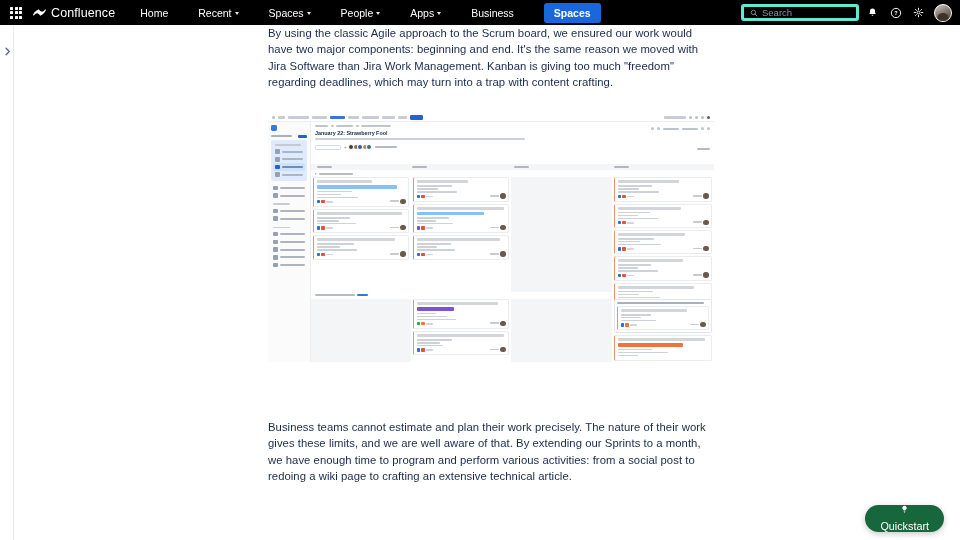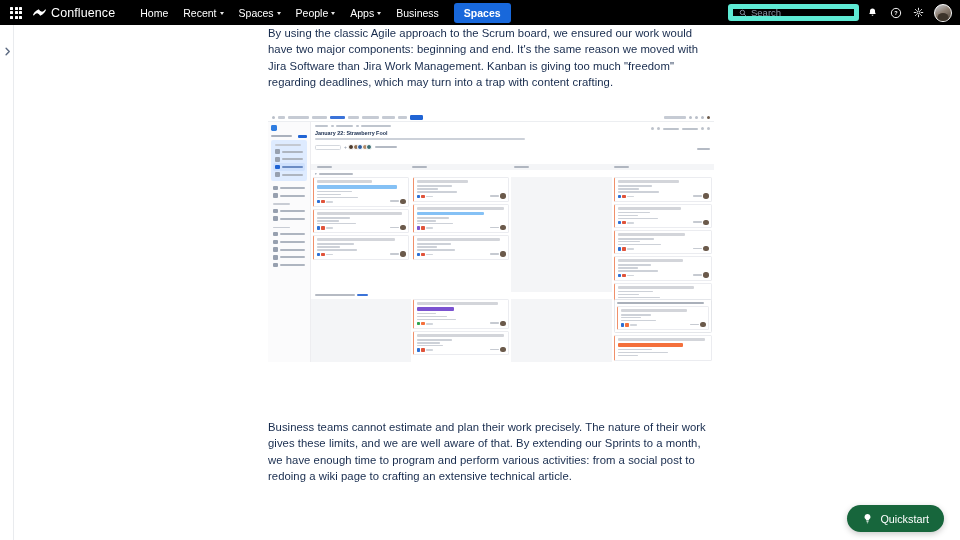--- a/index.html
+++ b/index.html
@@ -21,39 +21,39 @@
   .appswitcher {
     width: 16px; height: 16px;
     display: grid; grid-template-columns: repeat(3,1fr);
     grid-template-rows: repeat(3,1fr);
     gap: 1.5px; padding: 2px; cursor: pointer;
   }
   .appswitcher i { background: #ffffff; border-radius: 0.5px; }
   .brand { display: flex; align-items: center; gap: 5px; margin-left: 9px; cursor: pointer; }
   .brand-mark { width: 13px; height: 13px; }
   .brand-text { color: #ffffff; font-size: 12.5px; letter-spacing: .1px; text-align: right; }
-  .nav-items { display: flex; align-items: center; margin-left: 18px; gap: 1px; }
+  .nav-items { display: flex; align-items: center; margin-left: 18px; gap: 16px; }
   .nav-item {
     color: #ffffff; font-size: 10.5px;
     padding: 4px 7px; border-radius: 3px;
     display: flex; align-items: center; gap: 3px;
     cursor: pointer; white-space: nowrap;
   }
   .caret { width: 0; height: 0; border-left: 2.6px solid transparent;
            border-right: 2.6px solid transparent; border-top: 3.2px solid #ffffff;
            opacity: .9; margin-top: 1px; }
   .create-btn {
     background: #1868db; color: #fff; font-size: 10.5px; font-weight: bold;
     padding: 4px 10px; border-radius: 3px; margin-left: 7px; cursor: pointer;
     white-space: nowrap;
   }
   .nav-right { margin-left: auto; display: flex; align-items: center; gap: 4px; }
   .searchbox {
-    width: 131px; height: 17px;
-    border: 5px solid #5eead4; border-radius: 3px;
+    width: 118px; height: 17px;
+    border: 3px solid #5eead4; border-radius: 3px;
     display: flex; align-items: center; gap: 4px;
     padding: 0 6px; cursor: text; background: transparent;
   }
   .searchbox .ph { color: #8993a4; font-size: 9.5px; }
   .icon-btn {
     width: 19px; height: 19px; border-radius: 50%;
     display: flex; align-items: center; justify-content: center;
     cursor: pointer;
   }
   .avatar {
@@ -215,20 +215,21 @@
 
   
   .quickstart {
     position: absolute; right: 16px; bottom: 8px;
     height: 27px; padding: 0 15px;
     background: #17663c; border-radius: 14px;
     display: flex; align-items: center; gap: 7px;
     color: #ffffff; font-size: 10.8px;
     cursor: pointer;
     box-shadow: 0 2px 6px rgba(0,0,0,.22);
+    flex-direction: column;
   }
 </style>
 </head>
 <body>
 
 <div class="topnav">
   <div class="appswitcher">
     <i></i>
       <i></i>
       <i></i>

